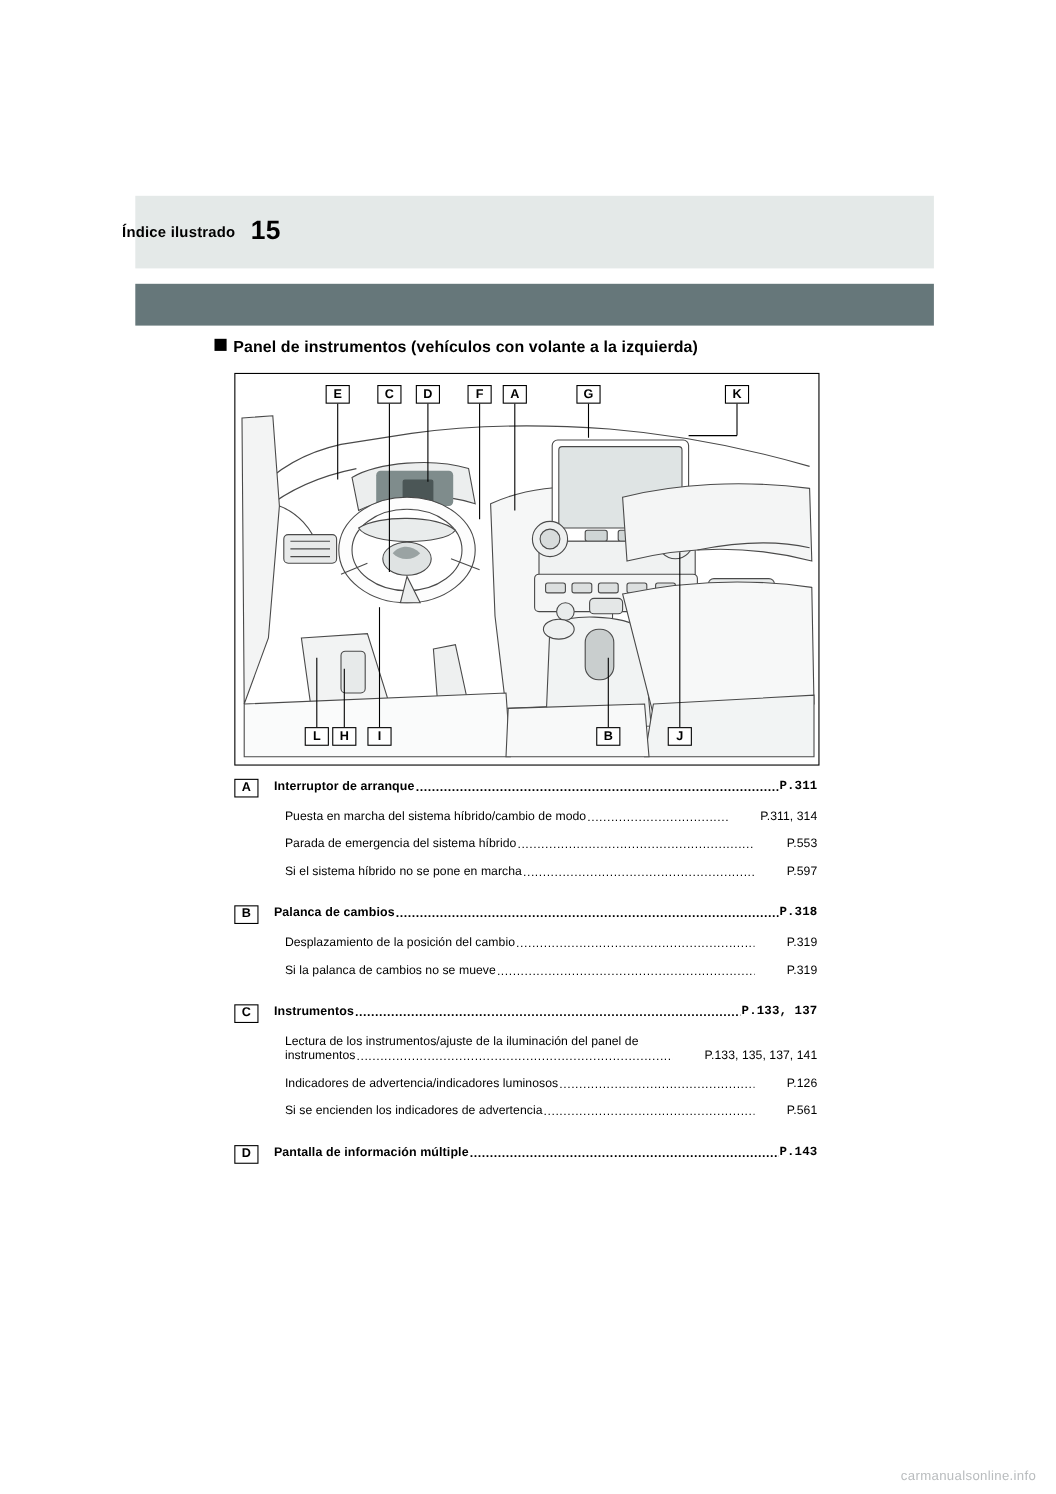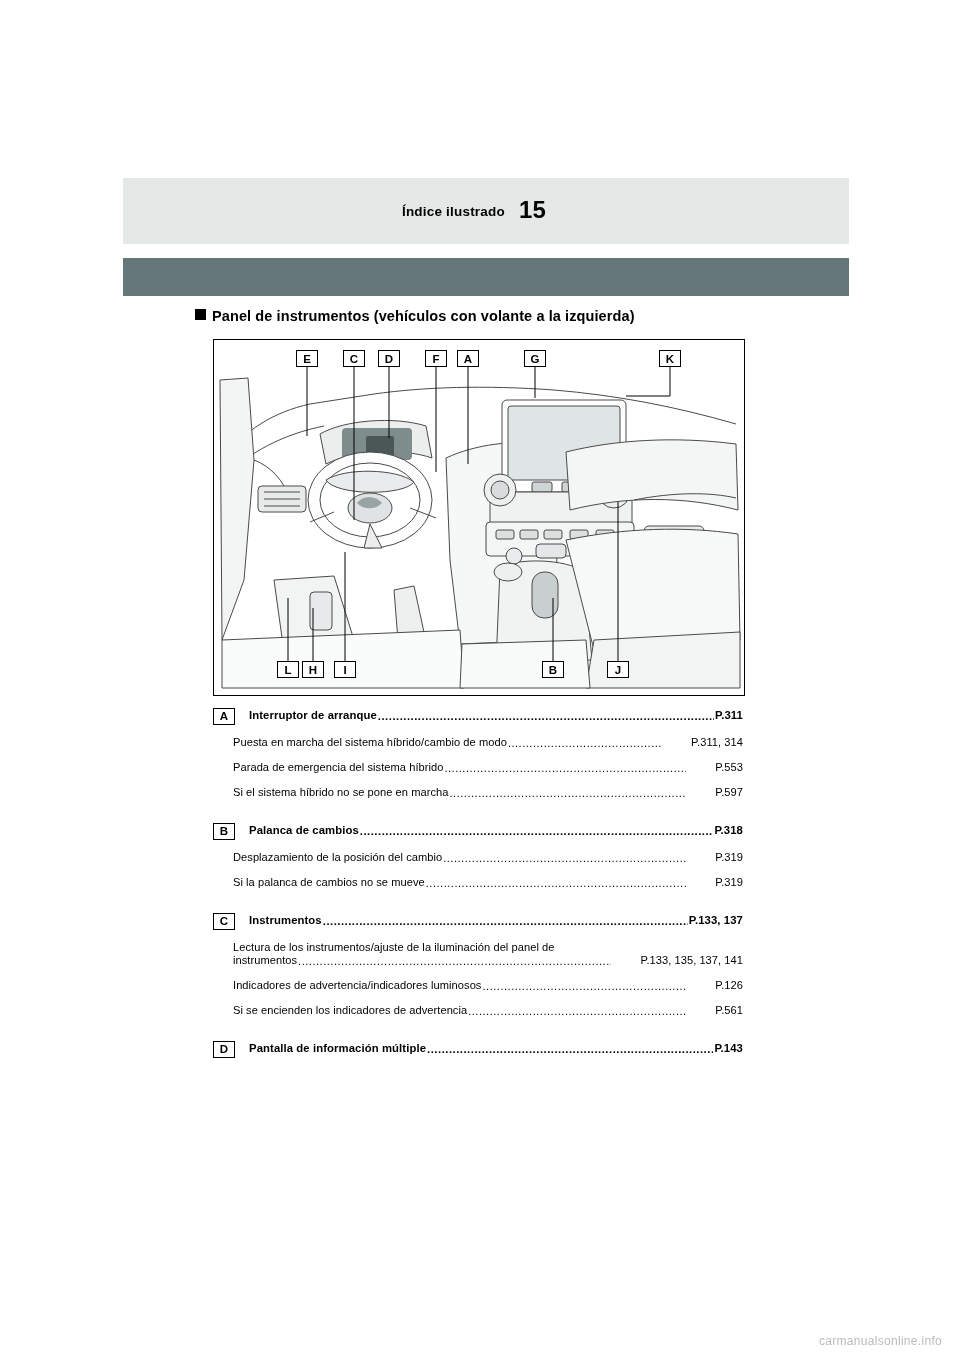--- a/index.html
+++ b/index.html
@@ -23,21 +23,21 @@
     top: 178px;
     width: 726px;
     height: 66px;
     background: #e4e9e8;
   }
   .header-title {
     position: absolute;
     right: 123px;
     top: 196px;
     width: 726px;
-    text-align: center;
+    text-align: left;
     font-size: 13.5px;
     font-weight: bold;
     color: #000;
     letter-spacing: 0.2px;
   }
   .header-title .pagenum {
     font-size: 24px;
     font-weight: bold;
     margin-left: 14px;
     vertical-align: -2px;
@@ -131,24 +131,24 @@
     white-space: nowrap;
     min-width: 6px;
     margin: 0 1px;
     line-height: 14px;
   }
   .dotline::after {
     content: "......................................................................................................................................................................................";
     letter-spacing: 0.5px;
   }
   .entry-main .label { flex: none; }
-  .entry-main .page { flex: none; }
+  .entry-main .page { flex: none; font-family: Liberation Mono, monospace; }
 
   .sub {
-    margin-left: 20px;
+    margin-left: 46px;
     margin-top: 11px;
     font-size: 11.1px;
     display: flex;
     align-items: flex-start;
     letter-spacing: 0.05px;
   }
   .sub .label { flex: none; }
   .sub .page { flex: none; padding-left: 28px; }
   .sub.wrap {
     display: block;

